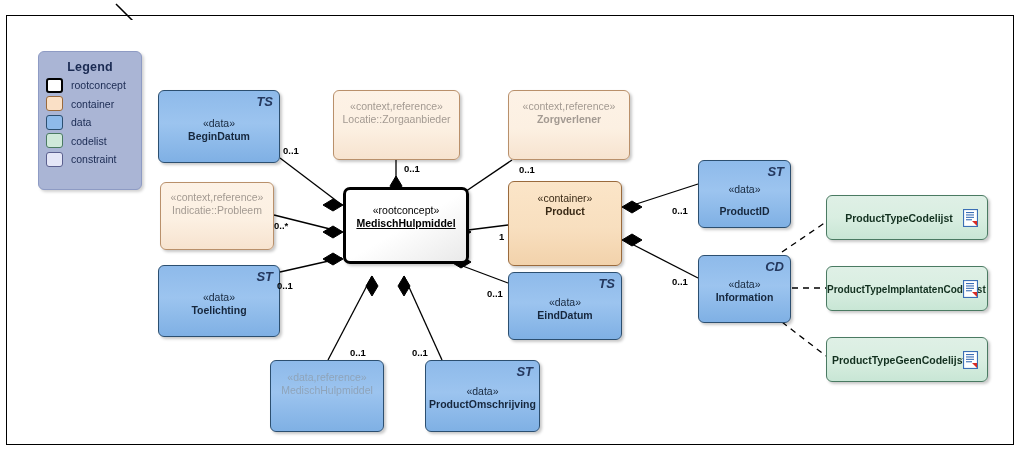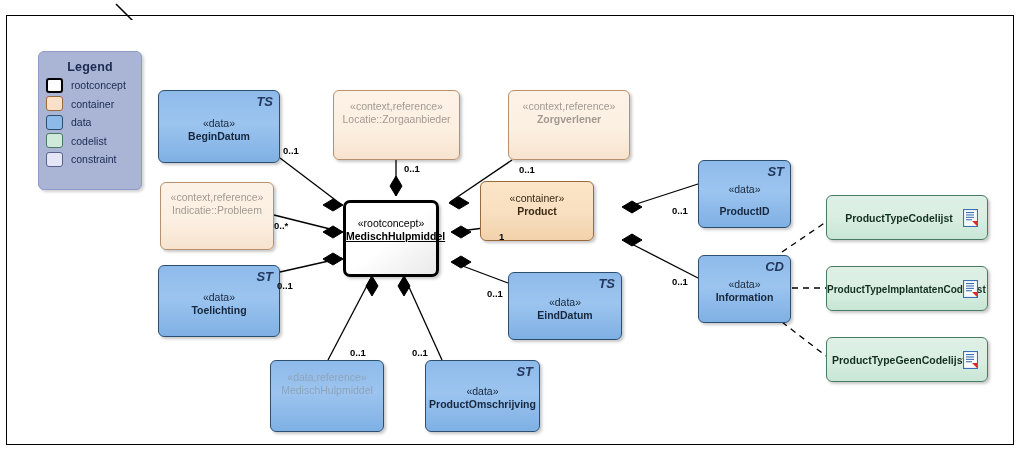--- a/index.html
+++ b/index.html
@@ -214,26 +214,26 @@
   <div class="box b-context" style="left:508px;top:90px;width:122px;height:70px;">
     <span class="stereo" style="top:9px;">«context,reference»</span>
     <span class="nm" style="top:22px;font-weight:bold;">Zorgverlener</span>
   </div>
 
   <div class="box b-context" style="left:160px;top:182px;width:114px;height:68px;">
     <span class="stereo" style="top:8px;">«context,reference»</span>
     <span class="nm" style="top:21px;font-weight:normal;">Indicatie::Probleem</span>
   </div>
 
-  <div class="box b-root" style="left:343px;top:200px;width:96px;height:77px;">
+  <div class="box b-root" style="left:343px;top:187px;width:126px;height:77px;">
     <span class="stereo" style="top:14px;">«rootconcept»</span>
     <span class="nm" style="top:27px;text-decoration:underline;">MedischHulpmiddel</span>
   </div>
 
-  <div class="box b-container" style="left:480px;top:181px;width:114px;height:60px;">
+  <div class="box b-container" style="left:508px;top:181px;width:114px;height:85px;">
     <span class="stereo" style="top:10px;">«container»</span>
     <span class="nm" style="top:23px;">Product</span>
   </div>
 
   <div class="box b-data" style="left:698px;top:160px;width:93px;height:68px;">
     <span class="tag">ST</span>
     <span class="stereo" style="top:22px;">«data»</span>
     <span class="nm" style="top:44px;">ProductID</span>
   </div>
 

